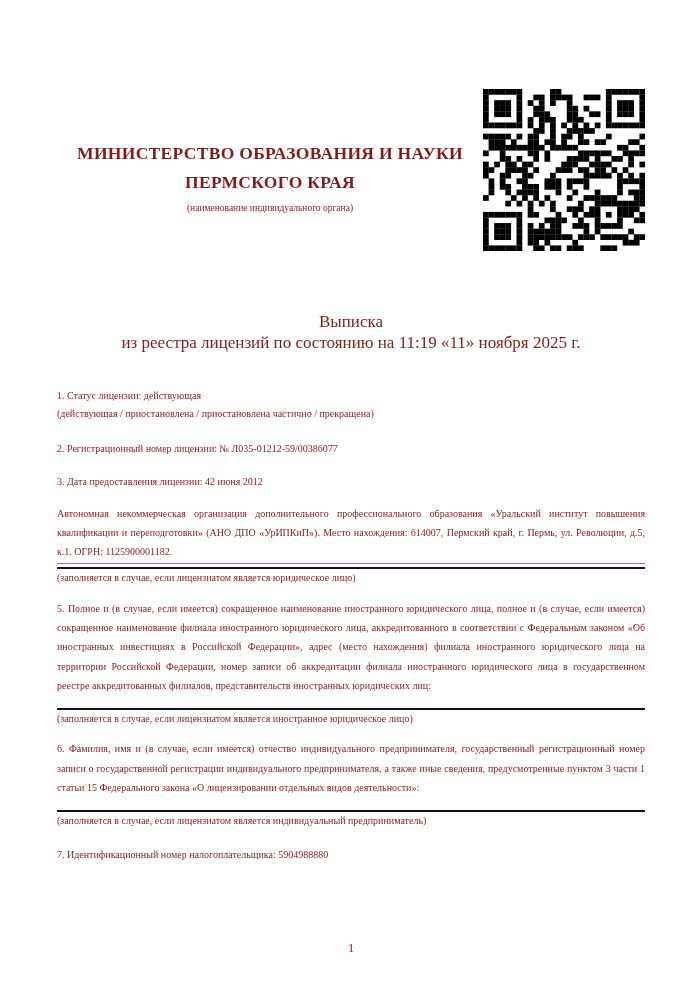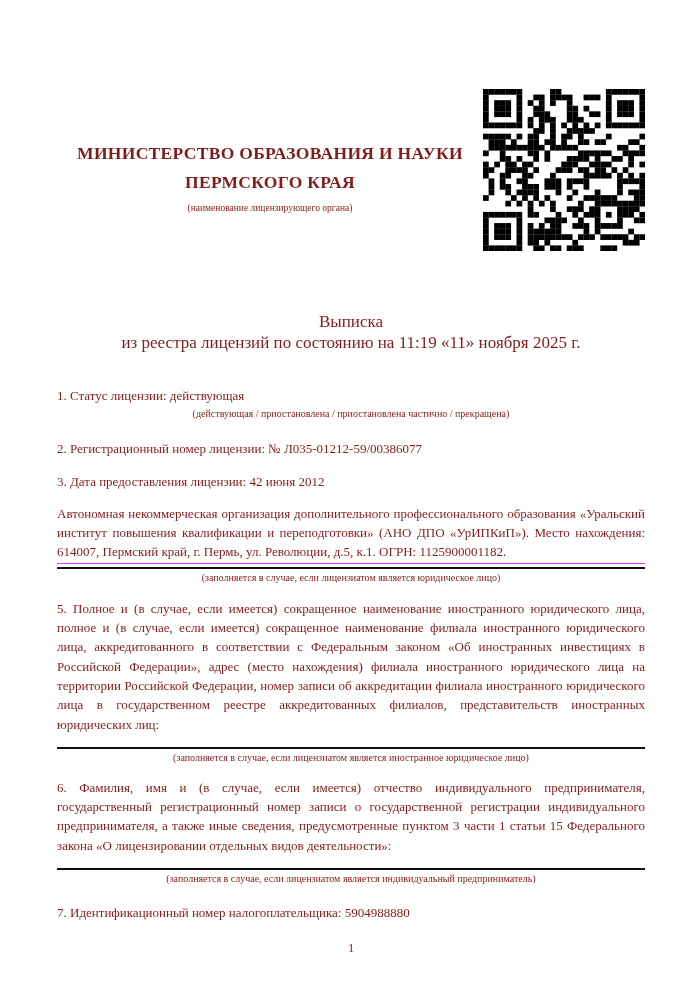--- a/index.html
+++ b/index.html
@@ -44,28 +44,28 @@
   }
   .qr-box svg { display: block; width: 162px; height: 162px; }
   .doc-title {
     margin-top: 60px;
     text-align: center;
     font-size: 17px;
     line-height: 21px;
   }
   p { margin: 0; }
   .body-text {
-    font-size: 13px;
+    font-size: 10px;
     line-height: 19.3px;
   }
   .just { text-align: justify; }
   .note {
     font-size: 10px;
     line-height: 13px;
-    text-align: center;
+    text-align: left;
     margin-top: 2px;
   }
   .s1 { margin-top: 33px; }
   .s2 { margin-top: 19px; }
   .s3 { margin-top: 13px; }
   .s4 { margin-top: 13px; }
   .s5 { margin-top: 15px; }
   .s6 { margin-top: 14px; }
   .s7 { margin-top: 18px; }
   .filled-value {
@@ -92,21 +92,21 @@
   }
 </style>
 </head>
 <body>
 
 <div class="page">
 
   <div class="top-row">
     <div class="ministry-block">
       <div class="ministry-name">МИНИСТЕРСТВО ОБРАЗОВАНИЯ И НАУКИ ПЕРМСКОГО КРАЯ</div>
-      <div class="ministry-sub">(наименование лицензирующего органа)</div>
+      <div class="ministry-sub">(наименование индивидуального органа)</div>
     </div>
     <div class="qr-box">
       <svg id="qr-svg" xmlns="http://www.w3.org/2000/svg" aria-hidden="true" viewBox="0 0 162 162">
           <rect width="162" height="162" fill="#ffffff"></rect>
           <rect x="0.00" y="0.00" width="5.74" height="5.74" fill="#000000"></rect>
           <rect x="5.59" y="0.00" width="5.74" height="5.74" fill="#000000"></rect>
           <rect x="11.17" y="0.00" width="5.74" height="5.74" fill="#000000"></rect>
           <rect x="16.76" y="0.00" width="5.74" height="5.74" fill="#000000"></rect>
           <rect x="22.34" y="0.00" width="5.74" height="5.74" fill="#000000"></rect>
           <rect x="27.93" y="0.00" width="5.74" height="5.74" fill="#000000"></rect>

